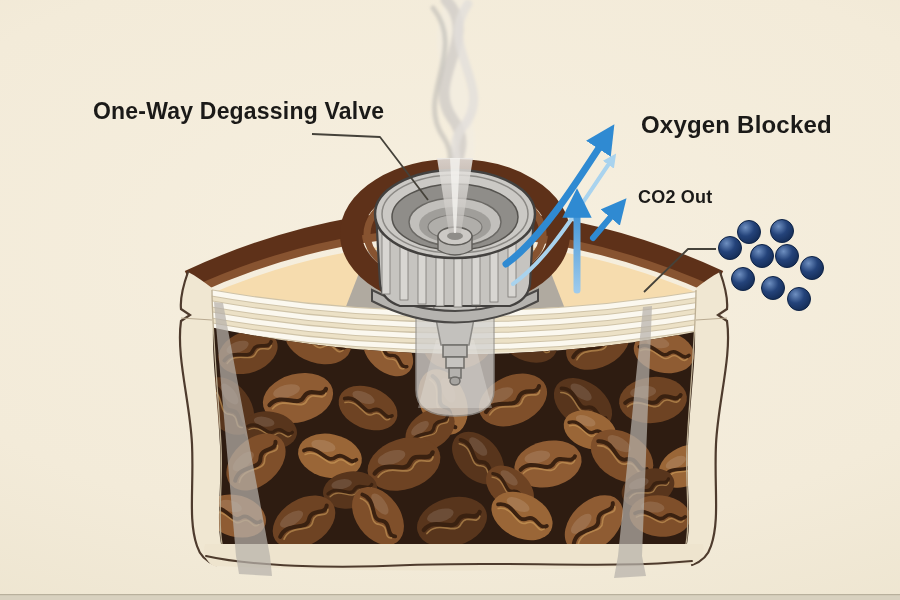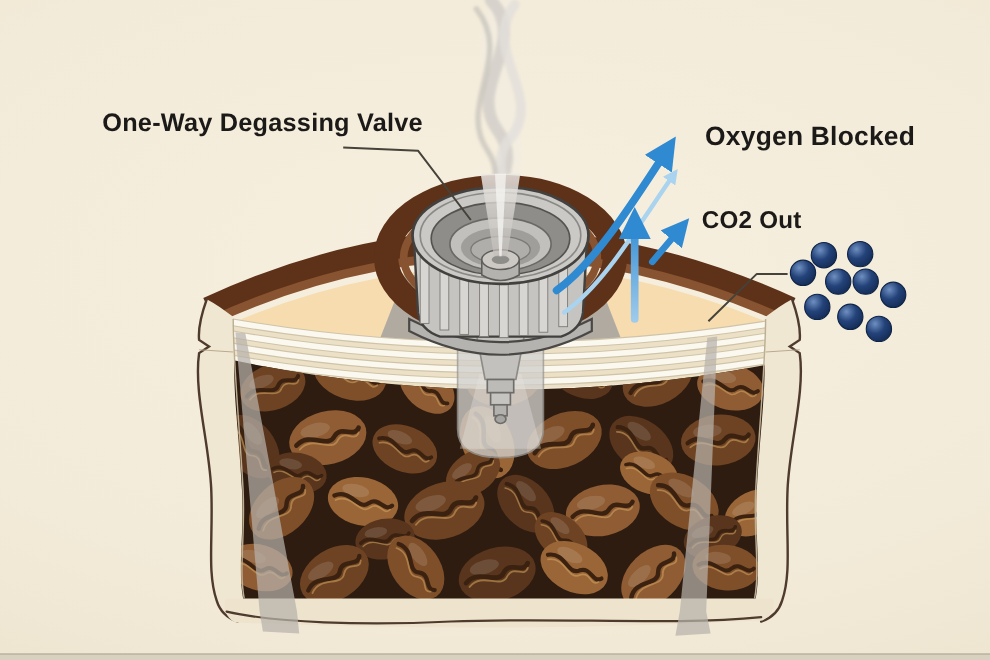--- a/index.html
+++ b/index.html
@@ -8,21 +8,21 @@
     background:radial-gradient(120% 90% at 50% 40%, #f6efdf 0%, #f3ebd9 55%, #eae1ca 100%);
     font-family:"Liberation Sans",sans-serif;
   }
   .stage svg{position:absolute;left:0;top:0;}
   .label{
     position:absolute;font-weight:700;color:#1b1a18;
     font-size:23px;letter-spacing:.2px;white-space:nowrap;
   }
   .label-valve{left:93px;top:98px;}
   .label-oxygen{left:641px;top:111px;font-size:24px;}
-  .label-co2{left:638px;top:187px;font-size:22px;}
+  .label-co2{left:638px;top:187px;font-size:18px;}
   .b1{fill:#6e4323}.b2{fill:#7f4f2a}.b3{fill:#8f5c33}.b4{fill:#58351c}.b5{fill:#9a6637}
   .crease{fill:none;stroke:#3a2110;stroke-width:4;stroke-linecap:round}
   .crease2{fill:none;stroke:rgba(214,166,96,.55);stroke-width:1.6;stroke-linecap:round}
   .outline{fill:none;stroke:#4e3b2d;stroke-width:2.2;stroke-linecap:round}
   .thinline{fill:none;stroke:#bcae93;stroke-width:1.3}
   .rib{fill:#d8d6d2;stroke:#7a7874;stroke-width:.8}
 </style>
 </head>
 <body>
 

